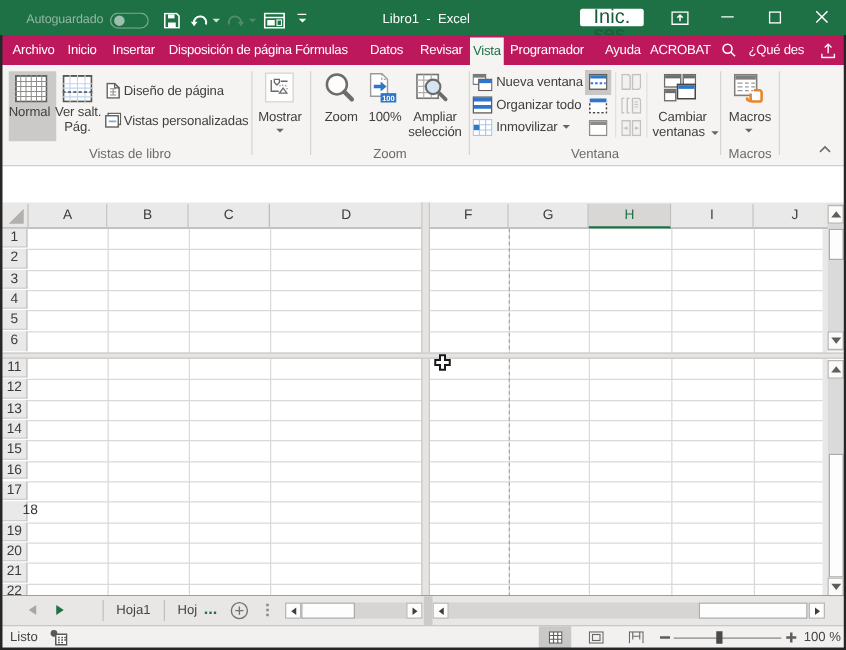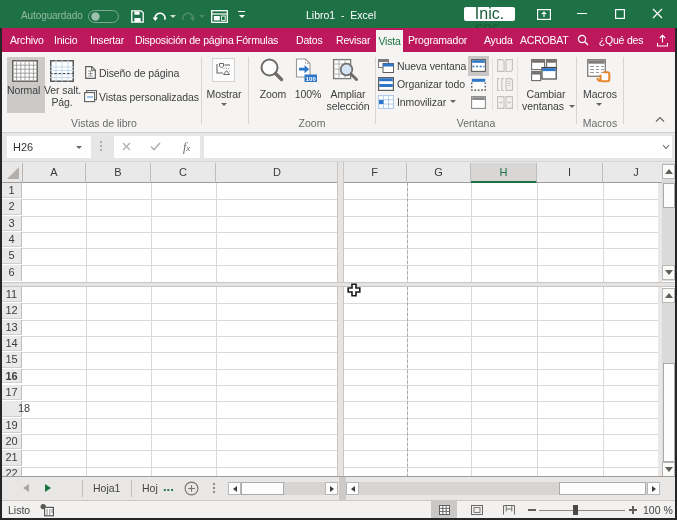--- a/index.html
+++ b/index.html
@@ -260,37 +260,20 @@
       <path d="M13.5 22 a3.2 3.2 0 0 1 -3 -3" fill="none" stroke="#e8862c" stroke-width="2.1"></path>
     </svg>
     <div class="btxt" style="left:576px;top:36px;width:44px;">Macros</div>
     <div class="caret" style="left:594px;top:51px;"></div>
     <div class="glabel" style="left:574px;width:48px;">Macros</div>
     <div class="rsep" style="left:621px;"></div>
     <svg class="abs" style="left:653px;top:64px;" width="10" height="7" viewBox="0 0 10 7">
       <path d="M1 5.5 L5 1.5 L9 5.5" fill="none" stroke="#6a6967" stroke-width="1.2"></path>
     </svg>
   </div>
-  <div id="fbar" class="abs">
-    <div id="namebox">H26</div>
-    <div class="caret abs" style="left:74px;top:13px;border-top-color:#6a6967;"></div>
-    <div class="abs" style="left:98px;top:8px;width:2px;height:2px;background:#b0aeac;box-shadow:0 4px #b0aeac, 0 8px #b0aeac;"></div>
-    <div id="fxbox"></div>
-    <svg class="abs" style="left:120px;top:9px;" width="9" height="9" viewBox="0 0 9 9">
-      <path d="M1 1 L8 8 M8 1 L1 8" stroke="#b3b1af" stroke-width="1.4"></path>
-    </svg>
-    <svg class="abs" style="left:148px;top:9px;" width="11" height="9" viewBox="0 0 11 9">
-      <path d="M1 4.5 L4 7.5 L10 1" fill="none" stroke="#b3b1af" stroke-width="1.6"></path>
-    </svg>
-    <div class="abs" style="left:181px;top:7px;font-size:12px;font-style:italic;color:#6a6967;font-family:'Liberation Serif',serif;">f<span style="font-size:9px;">x</span></div>
-    <div id="finput"></div>
-    <svg class="abs" style="left:660px;top:11px;" width="8" height="6" viewBox="0 0 8 6">
-      <path d="M1 1 L4 4.5 L7 1" fill="none" stroke="#6a6967" stroke-width="1.1"></path>
-    </svg>
-  </div>
   <div id="grid" class="abs">
 
     <div class="abs" style="left:0;top:0;width:673px;height:21px;background:#e9e8e7;border-bottom:1px solid #9f9d9b;"></div>
     <svg class="abs" style="left:4px;top:4px;" width="14" height="14" viewBox="0 0 14 14">
         <polygon points="13,1 13,13 1,13" fill="#b2b0ae"></polygon>
       </svg>
     <div class="abs" style="left:20px;top:1px;width:1px;height:20px;background:#b8b6b4;"></div>
     <div class="hdr colhdr" style="left:21px;width:63px;">A</div>
     <div class="hdr colhdr" style="left:84px;width:65px;">B</div>
     <div class="hdr colhdr" style="left:149px;width:65px;">C</div>
@@ -309,21 +292,21 @@
     <div class="rowhdr hdr" style="top:53.7px;height:15.35px;line-height:15px;">3</div>
     <div class="rowhdr hdr" style="top:70.05px;height:15.35px;line-height:15px;">4</div>
     <div class="rowhdr hdr" style="top:86.4px;height:15.35px;line-height:15px;">5</div>
     <div class="rowhdr hdr" style="top:102.75px;height:15.75px;line-height:15px;border-bottom:none;">6</div>
 
     <div class="rowhdr hdr" style="top:125px;height:15.3px;line-height:15px;">11</div>
     <div class="rowhdr hdr" style="top:141.3px;height:15.4px;line-height:15px;">12</div>
     <div class="rowhdr hdr" style="top:157.7px;height:15.3px;line-height:15px;">13</div>
     <div class="rowhdr hdr" style="top:174px;height:15.3px;line-height:15px;">14</div>
     <div class="rowhdr hdr" style="top:190.3px;height:15.4px;line-height:15px;">15</div>
-    <div class="rowhdr hdr" style="top:206.7px;height:14px;line-height:15px;font-weight:bold;">16</div>
+    <div class="rowhdr hdr" style="top:206.7px;height:14px;line-height:15px;">16</div>
     <div class="rowhdr hdr" style="top:223px;height:15.3px;line-height:15px;">17</div>
     <div class="rowhdr hdr" style="top:239.3px;height:15.4px;line-height:15px;padding-left:16px;">18</div>
     <div class="rowhdr hdr" style="top:255.7px;height:15.3px;line-height:15px;">19</div>
     <div class="rowhdr hdr" style="top:272px;height:15.3px;line-height:15px;">20</div>
     <div class="rowhdr hdr" style="top:288.3px;height:15.4px;line-height:15px;">21</div>
     <div class="rowhdr hdr" style="top:304.7px;height:10.3px;line-height:13px;border-bottom:none;">22</div>
 
     <div class="gridline-h" style="left:20px;top:37.35px;width:636px;"></div>
     <div class="gridline-h" style="left:20px;top:53.7px;width:636px;"></div>
     <div class="gridline-h" style="left:20px;top:70.05px;width:636px;"></div>

